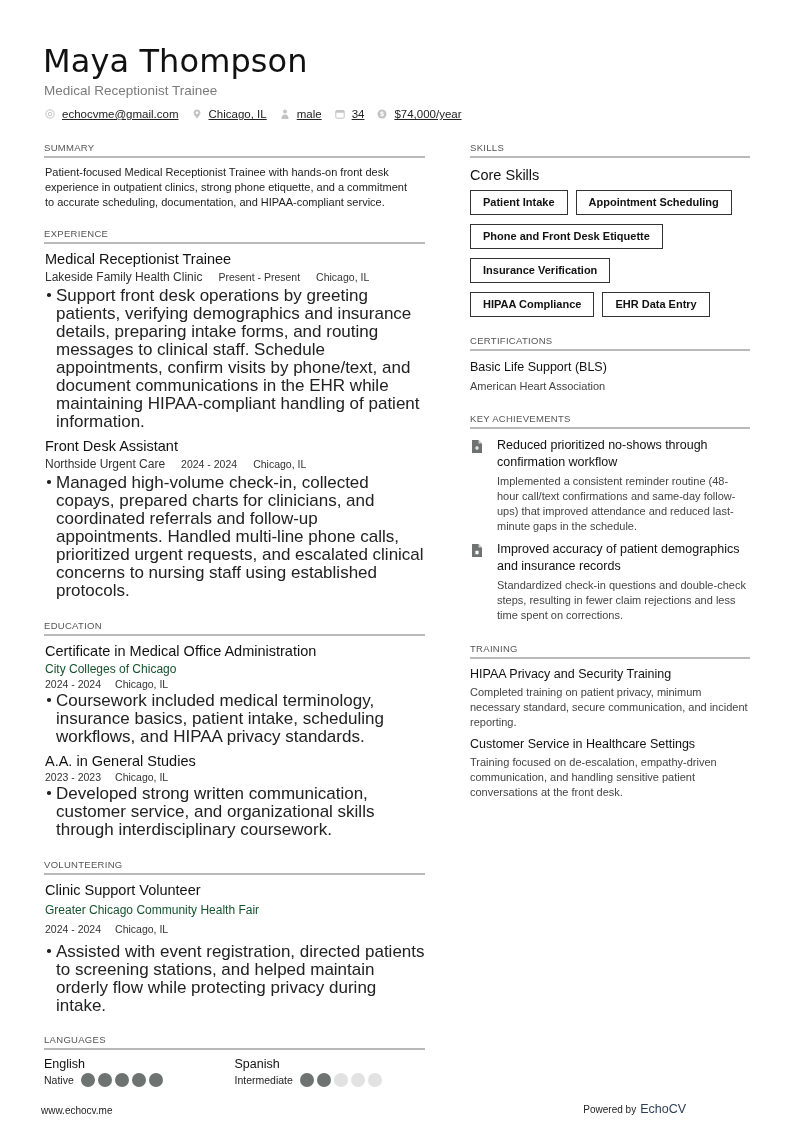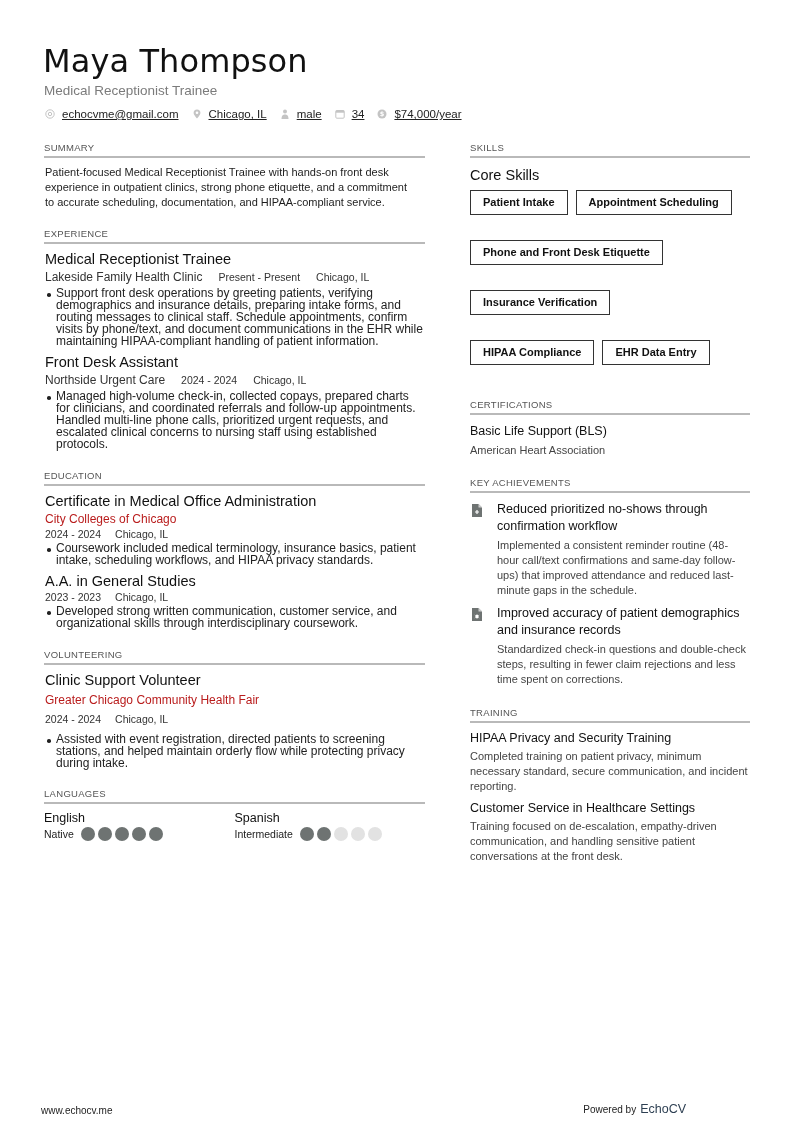--- a/index.html
+++ b/index.html
@@ -47,47 +47,47 @@
   }
 
   .entry-title { font-size: 14.5px; color: #111; line-height: 18px; }
   .entry-meta { display: flex; align-items: baseline; font-size: 11.5px; color: #333; margin-top: 2px; }
   .entry-meta .org { font-size: 12px; color: #333; margin-right: 16px; }
   .entry-meta .dates { font-size: 10.5px; color: #333; margin-right: 16px; }
   .entry-meta .loc { font-size: 10.5px; color: #333; }
   .bullet-list { list-style: none; margin-top: 3px; }
   .bullet-list li {
     position: relative; padding-left: 11px;
-    font-size: 12px; line-height: 12px; color: #222;
+    font-size: 17px; line-height: 18px; color: #222;
   }
   .bullet-list li::before {
     content: ""; position: absolute; left: 2px; top: 6px;
     width: 3.5px; height: 3.5px; border-radius: 50%; background: #222;
   }
-  .org-gray { font-size: 12px; color: #b91c1c; margin-top: 1px; line-height: 16px; }
+  .org-gray { font-size: 12px; color: #14532d; margin-top: 1px; line-height: 16px; }
   .date-row { display: flex; align-items: baseline; font-size: 10.5px; color: #333; line-height: 14px; }
   .date-row .dates { margin-right: 14px; font-size: 10.5px; }
   .date-row .loc { font-size: 10.5px; }
 
   
   .lang-row { display: flex; margin-top: 6px; align-items: flex-end; }
   .lang { width: 194px; }
   .lang-name { font-size: 12.5px; color: #111; line-height: 16px; }
   .lang-level { display: flex; align-items: center; margin-top: 1px; }
   .lang-level-label { font-size: 10.5px; color: #222; margin-right: 7px; }
   .dots { display: flex; }
   .dot { width: 14px; height: 14px; border-radius: 50%; margin-right: 3px; background: #6e7372; }
   .dot.off { background: #e2e2e2; }
 
   
   .skills-group-title { font-size: 14.5px; color: #111; margin-top: 8px; line-height: 18px; }
   .skill-tags { display: flex; flex-wrap: wrap; margin-top: 6px; }
   .skill-tag {
     border: 1px solid #333; padding: 5px 12px; font-size: 11px; font-weight: 700;
-    color: #111; margin-right: 8px; margin-bottom: 25px; line-height: 13px; background: #fff; text-align: center;
+    color: #111; margin-right: 8px; margin-bottom: 9px; line-height: 13px; background: #fff; text-align: center;
   }
 
   .cert-name { font-size: 12.5px; color: #111; margin-top: 8px; line-height: 16px; }
   .cert-issuer { font-size: 11px; color: #444; margin-top: 4px; line-height: 14px; }
 
   .ach { display: flex; margin-top: 8px; }
   .ach-icon { width: 27px; flex: none; padding-top: 2px; padding-left: 2px; }
   .ach-icon svg { width: 10px; height: 13px; }
   .ach-body { flex: 1; }
   .ach-title { font-size: 12.5px; color: #111; line-height: 17px; }

